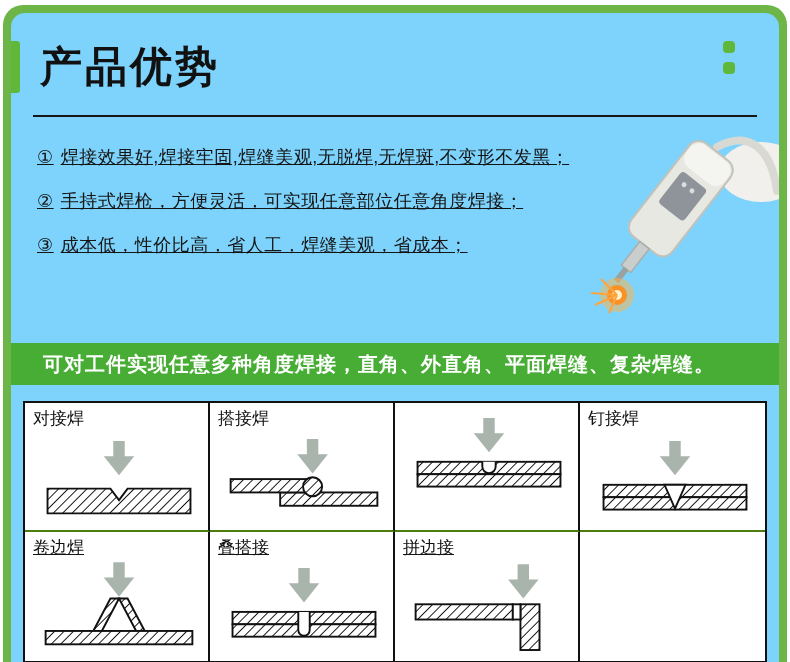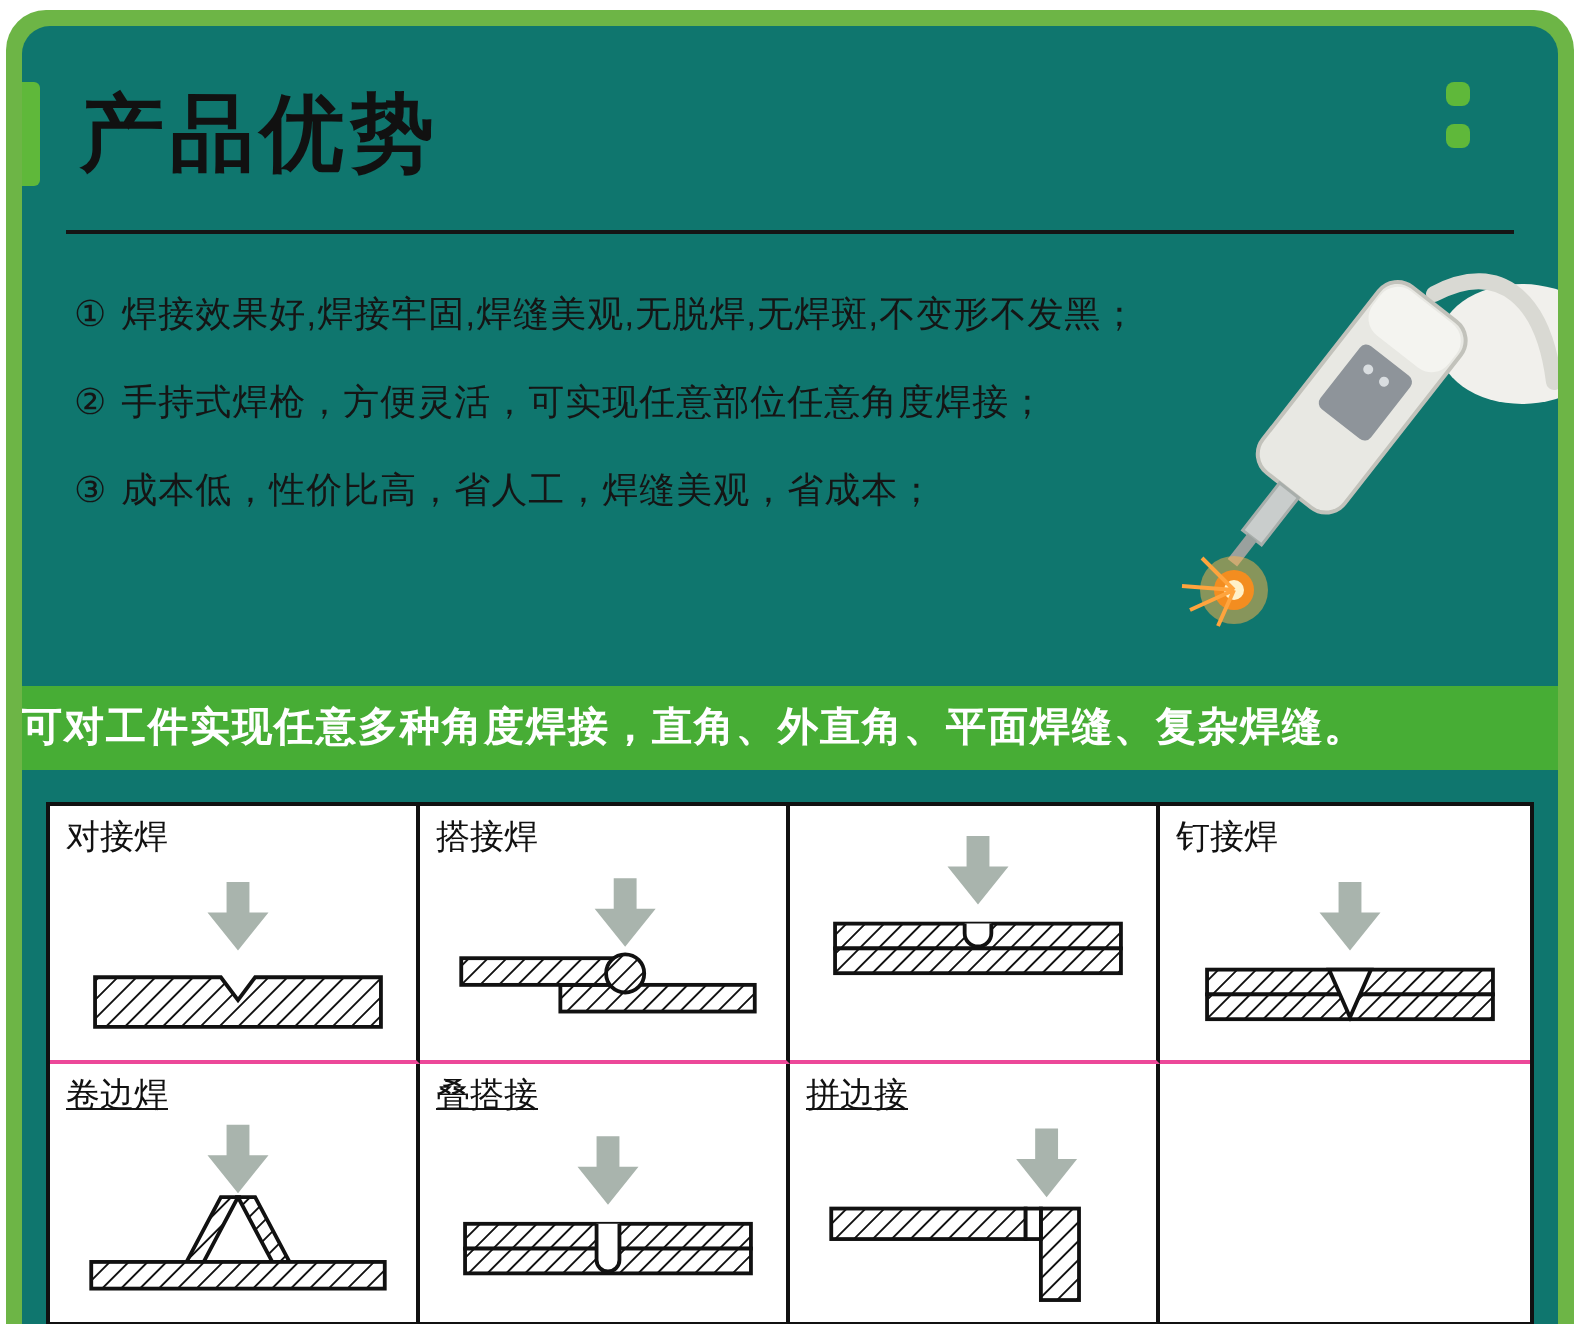--- a/index.html
+++ b/index.html
@@ -8,45 +8,45 @@
     background:#ffffff;
     font-family:"Liberation Sans","DejaVu Sans",sans-serif;
     color:#151515;
   }
   .frame{
     position:absolute;left:3px;right:3px;top:5px;bottom:0;
     background:#6db546;border-radius:20px 20px 0 0;
     padding:8px 8px 0 8px;box-sizing:border-box;
   }
   .inner{
-    background:#0f766e;border-radius:14px 14px 0 0;
+    background:#7dd3fc;border-radius:14px 14px 0 0;
     height:100%;box-sizing:border-box;position:relative;overflow:hidden;
   }
   .header{display:flex;align-items:center;padding-top:26px;position:relative;}
   .accent-bar{width:9px;height:52px;background:#5fb83a;border-radius:0 3px 3px 0;}
   .page-title{font-size:42px;font-weight:bold;margin:0 0 0 20px;letter-spacing:3px;color:#111;}
   .dots{position:absolute;right:44px;top:28px;display:flex;flex-direction:column;gap:9px;}
   .dot{width:12px;height:12px;background:#5fb83a;border-radius:4px;}
   .divider{border-top:2px solid #151515;margin:20px 22px 0 22px;height:0;}
   .features{position:relative;margin-top:12px;padding-left:26px;height:198px;}
   .bullets{list-style:none;margin:0;padding:6px 0 0 0;position:relative;z-index:2;}
-  .bullet{font-size:18px;line-height:44px;white-space:nowrap;letter-spacing:0.5px;}
+  .bullet{font-size:18px;line-height:44px;white-space:nowrap;letter-spacing:0.5px;text-decoration:underline;}
   .bullet .num{margin-right:7px;}
   .photo{position:absolute;right:0;top:-12px;width:228px;height:205px;z-index:1;}
   .banner{
     margin-top:16px;height:42px;line-height:42px;
     background:#47ad35;color:#ffffff;font-size:20px;font-weight:bold;
-    padding-left:0;letter-spacing:1px;white-space:nowrap;overflow:hidden;
+    padding-left:32px;letter-spacing:1px;white-space:nowrap;overflow:hidden;
   }
   .grid{
     margin:16px 12px 0 12px;display:grid;grid-template-columns:repeat(4,1fr);
     border:2px solid #111;background:#fff;
   }
   .cell{
-    border-right:2px solid #111;border-bottom:2px solid #ec4899;
+    border-right:2px solid #111;border-bottom:2px solid #4d7c0f;
     height:129px;box-sizing:border-box;padding:4px 4px 0 8px;
   }
   .cell:nth-child(4n){border-right:none;}
   .cell:nth-child(n+5){border-bottom:none;text-decoration:underline;}
   .cell-label{font-size:17px;color:#111;display:block;}
   .diag{display:block;width:162px;height:98px;margin:2px auto 0 auto;}
 </style>
 </head>
 <body>
 

